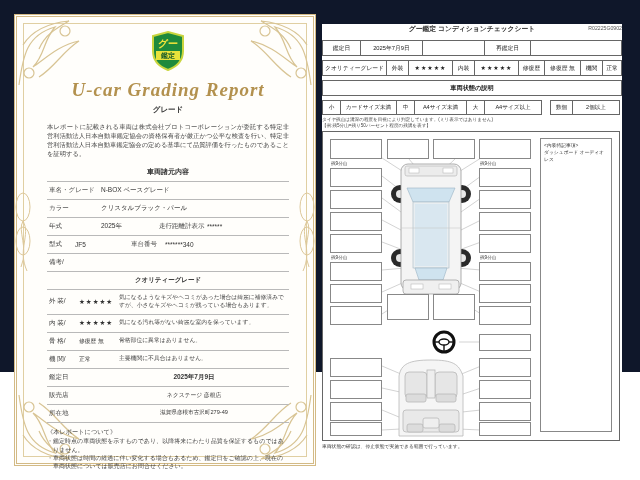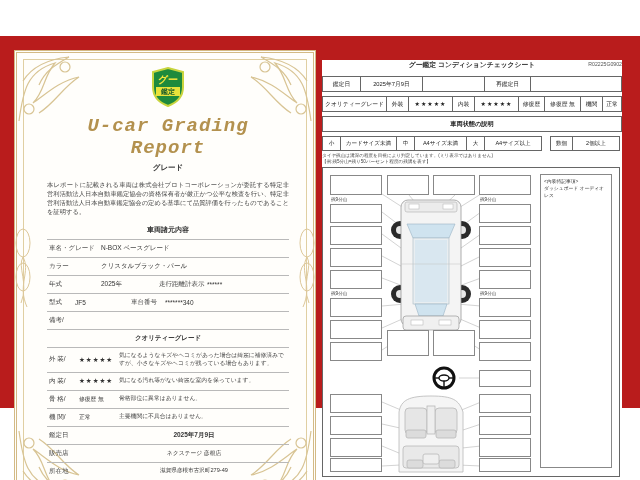--- a/index.html
+++ b/index.html
@@ -1,33 +1,33 @@
 <!DOCTYPE html>
 <html><head>
 <meta charset="utf-8">
 <style>
   html,body{margin:0;padding:0;}
   body{width:640px;height:480px;background:#ffffff;font-family:"Liberation Sans","DejaVu Sans",sans-serif;color:#222;overflow:hidden;}
-  .canvas{position:relative;width:640px;height:372px;background:#b91c1c;margin-top:36px;}
+  .canvas{position:relative;width:640px;height:372px;background:#0f172a;}
 
   
   .page-left{position:absolute;left:14px;top:14px;width:302px;height:452px;background:#fffefb;
     border:3px double #d3ba85;box-sizing:border-box;}
   .page-left .inner-frame{position:absolute;left:6px;top:6px;right:6px;bottom:6px;border:1px solid #e0cfa2;pointer-events:none;}
   .flour{position:absolute;pointer-events:none;}
   .fl-tl{left:-2px;top:-2px;}
   .fl-tr{right:-2px;top:-2px;transform:scaleX(-1);}
   .fl-bl{left:-2px;bottom:-2px;transform:scaleY(-1);}
   .fl-br{right:-2px;bottom:-2px;transform:scale(-1,-1);}
   .fl-ml{left:-4px;top:170px;}
   .fl-mr{right:-4px;top:170px;transform:scaleX(-1);}
 
   .lp-content{position:absolute;left:30px;top:14px;width:242px;}
   .emblem-wrap{text-align:center;}
-  .lp-title{margin-top:4px;text-align:center;font-family:Liberation Mono, monospace;
+  .lp-title{margin-top:4px;text-align:center;font-family:Liberation Serif, serif;
     font-style:italic;font-weight:bold;font-size:19px;color:#b3914e;letter-spacing:1px;}
   .lp-seal{text-align:center;font-size:7.5px;font-weight:bold;margin-top:4px;color:#333;}
   .lp-intro{font-size:6.3px;line-height:1.45;margin-top:7px;color:#444;text-align:justify;}
   .lp-spec-header{text-align:center;font-size:7px;font-weight:bold;margin-top:8px;color:#333;}
 
   .lp-table{margin-top:4px;border-top:1px solid #b9b9b9;}
   .lp-row{display:flex;align-items:center;border-bottom:1px solid #b9b9b9;padding:3px 2px;min-height:11px;font-size:6.5px;color:#333;}
   .lp-row .lbl{width:52px;flex:none;color:#444;}
   .lp-row .lbl2{width:48px;flex:none;color:#444;}
   .lp-row .val{flex:1;}

